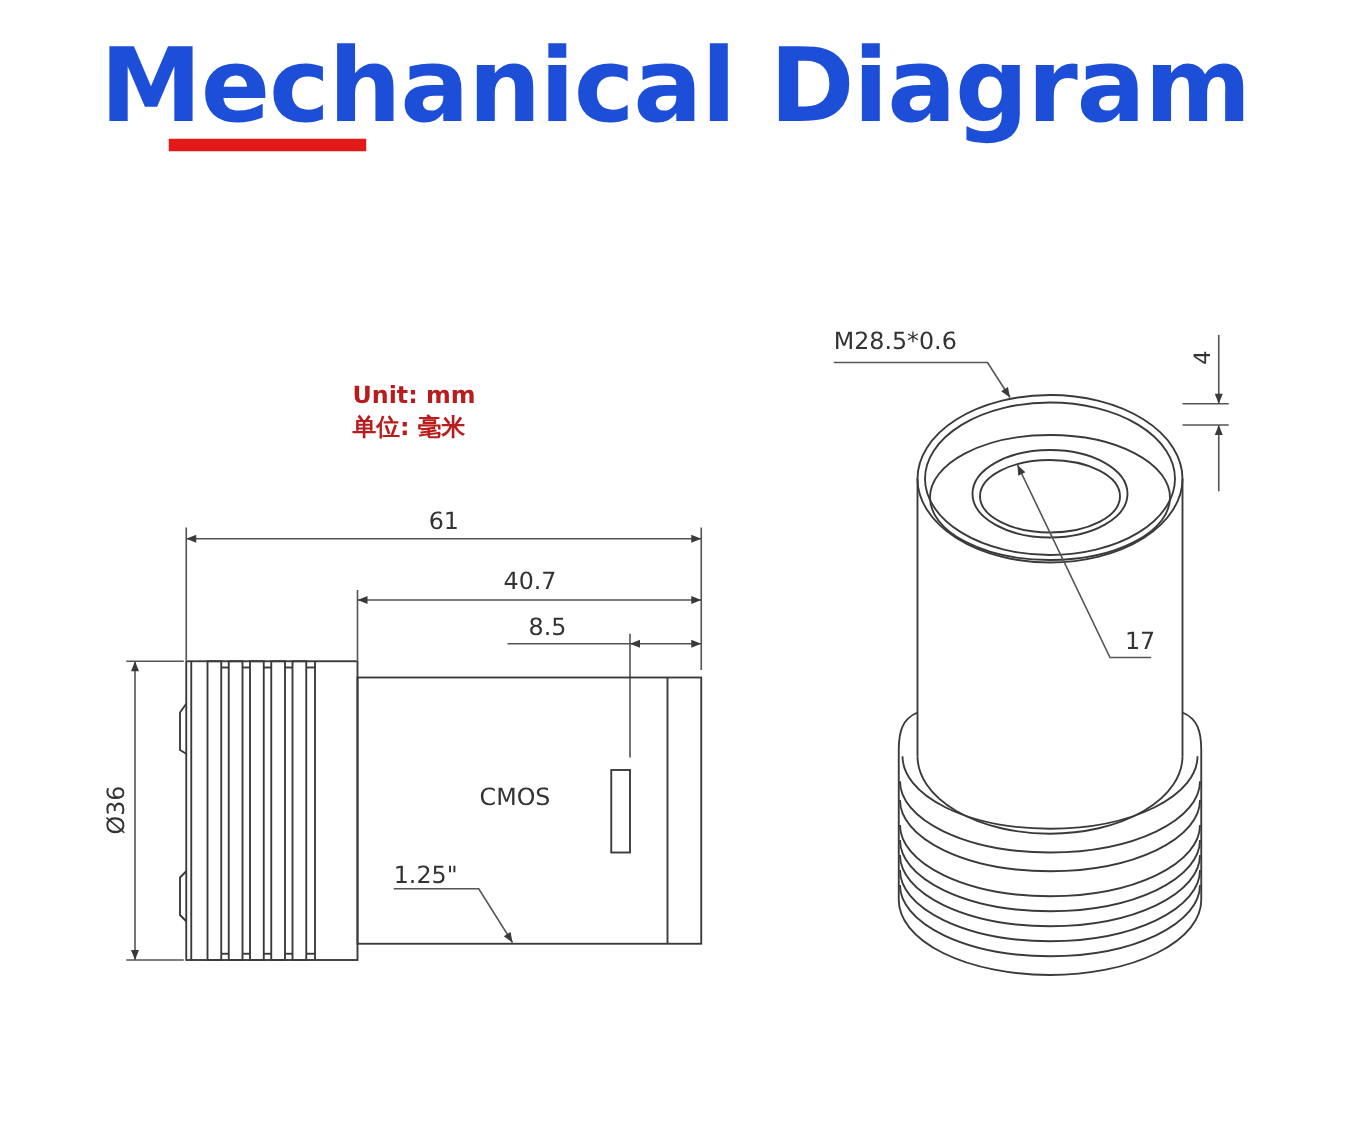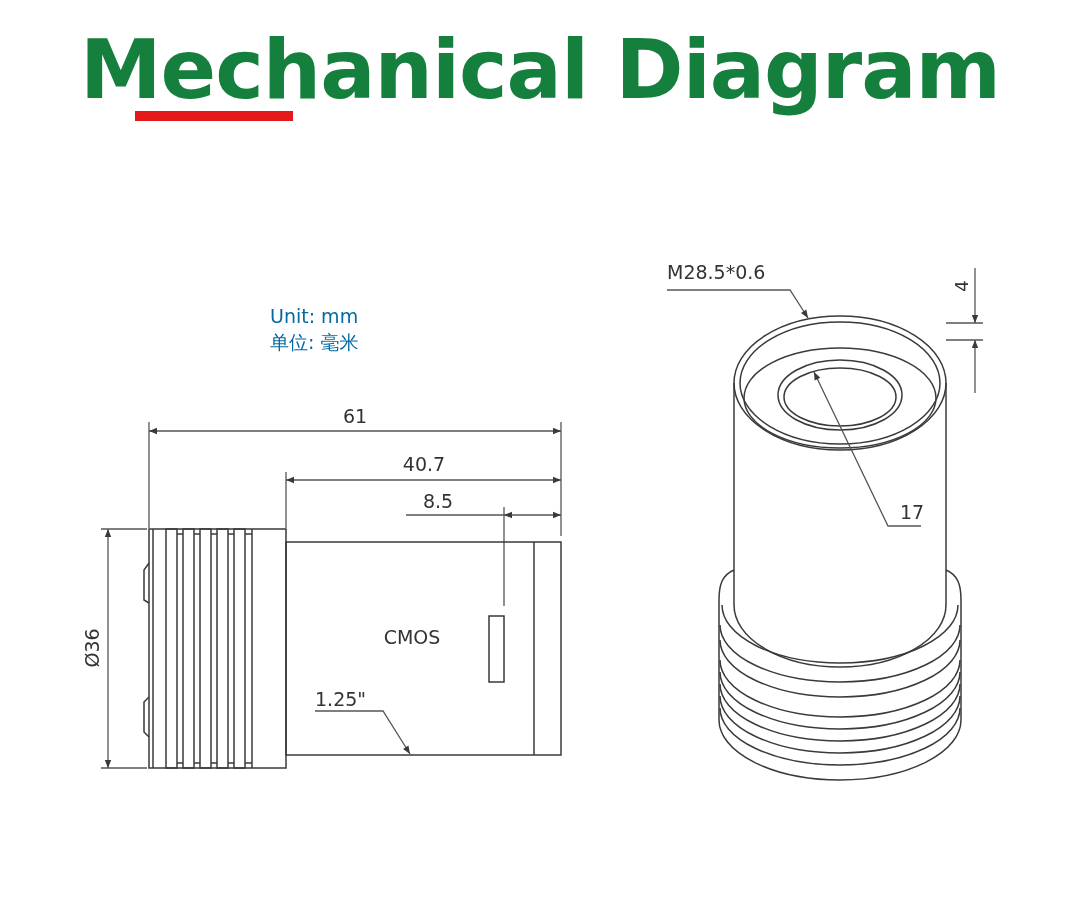--- a/index.html
+++ b/index.html
@@ -1,27 +1,27 @@
 <!DOCTYPE html>
 <html><head>
 <meta charset="utf-8">
 <style>
   html, body { margin: 0; padding: 0; background: #ffffff; }
   body { width: 1080px; height: 900px; position: relative; overflow: hidden; font-family: "DejaVu Sans", "Liberation Sans", sans-serif; }
   .title {
     position: absolute; left: 0; top: 22px; width: 1080px; text-align: center;
     font-family: "DejaVu Sans", "Liberation Sans", sans-serif;
-    font-size: 82px; font-weight: 600; color: #15803d; letter-spacing: -1px;
+    font-size: 82px; font-weight: 600; color: #1d4ed8; letter-spacing: -1px;
   }
   .title-underline { position: absolute; left: 135px; top: 111px; width: 158px; height: 10px; }
   svg.drawing { position: absolute; left: 0; top: 0; }
   svg text { font-family: "DejaVu Sans", "Liberation Sans", sans-serif; fill: #333333; }
   .ln { stroke: #3a3a3a; stroke-width: 1.5; fill: none; }
   .dim { stroke: #555555; stroke-width: 1.3; fill: none; }
-  .unit { position: absolute; left: 270px; top: 303px; font-size: 19px; color: #0369a1; line-height: 26px; }
+  .unit { position: absolute; left: 282px; top: 303px; font-size: 19px; color: #b91c1c; line-height: 26px; font-weight: bold; }
 </style>
 </head>
 <body>
 
 <div class="title">Mechanical Diagram</div>
 <div class="title-underline" id="ul" style="background: rgb(227, 24, 24);"></div>
 
 <div class="unit">
   <div>Unit: mm</div>
   <div>单位: 毫米</div>

